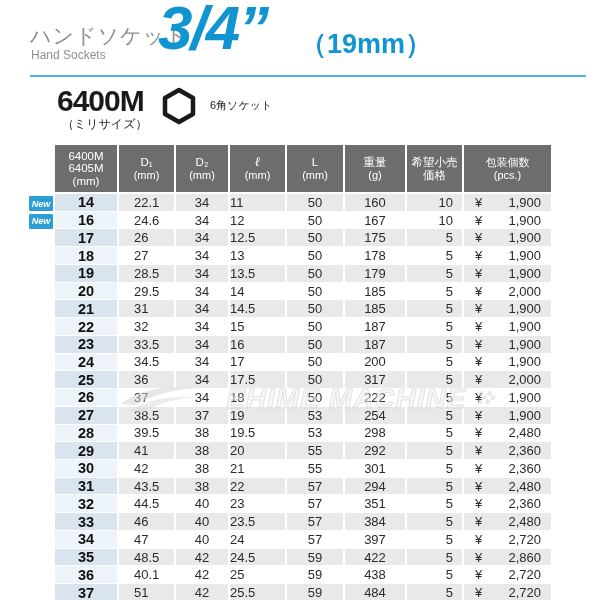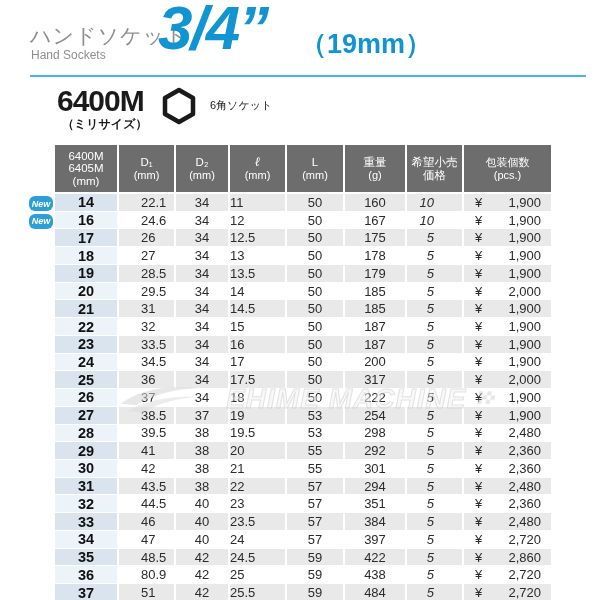--- a/index.html
+++ b/index.html
@@ -10,21 +10,21 @@
   
   .jp-title  { position:absolute; left:30px; top:22px;  font-size:21px; color:#8f8f8f; letter-spacing:1px; }
   .en-title  { position:absolute; left:31px; top:48px;  font-size:12px; color:#8f8f8f; }
   .big-size  { position:absolute; left:158px; top:-8px; font-size:62px; font-weight:bold; font-style:italic;
                color:#1095d2; letter-spacing:-2px; line-height:72px; }
   .size-mm   { position:absolute; left:300px; top:26px; font-size:27px; font-weight:bold; color:#1095d2; }
   .rule      { position:absolute; left:30px; top:75px; width:556px; height:2px; background:#45b6e0; }
 
   
   .model-big  { position:absolute; left:57px;  top:84px;  font-size:30px; font-weight:bold; color:#1a1a1a; letter-spacing:-1px; }
-  .model-note { position:absolute; left:62px;  top:116px; font-size:12px; font-weight:bold; color:#1a1a1a; }
+  .model-note { position:absolute; left:62px;  top:116px; font-size:12px; font-weight:normal; color:#1a1a1a; }
   .hex-wrap   { position:absolute; left:160px; top:87px; }
   .socket-type{ position:absolute; left:210px; top:98px; font-size:11px; color:#1a1a1a; }
 
   
   .spec-table { position:absolute; left:55px; top:145px; width:496px; }
   .grid-cols  { display:grid; grid-template-columns:64px 57px 54px 57px 58px 62px 57px 87px; }
   .thead      { height:47px; margin-bottom:2px; }
   .th { background:#6d6d6d; color:#fff; display:flex; flex-direction:column; justify-content:center;
         align-items:center; text-align:center; border-right:2px solid #fff; }
   .th:last-child { border-right:none; }
@@ -34,28 +34,28 @@
 
   .trow { position:relative; height:17.74px; }
   .td { display:flex; align-items:center; justify-content:center; font-size:13px; color:#2b2b2b;
         border-right:2px solid #fff; border-bottom:1px solid #fff; overflow:hidden; }
   .td:last-child { border-right:none; }
   .trow.odd  .td { background:#e9e9e9; }
   .trow.even .td { background:#ffffff; }
   .trow.odd  .td.model { background:#d9e4ee; }
   .trow.even .td.model { background:#ecf4fa; }
   .td.model { font-weight:bold; font-size:14.5px; color:#111; }
-  .td.d1  { justify-content:flex-start; padding-left:22px; }
+  .td.d1  { justify-content:flex-start; padding-left:15px; }
   .td.lsm { justify-content:flex-start; }
-  .td.pcs { justify-content:flex-end; padding-right:28px;font-style:italic; }
+  .td.pcs { justify-content:flex-end; padding-right:9px; }
   .td.price { justify-content:space-between; padding:0 10px 0 11px; }
 
   .new-badge { display:none; position:absolute; left:-26px; top:2px; width:24px; height:15px;
                background:#2e9fd6; color:#fff; font-size:9px; font-style:italic; font-weight:bold;
-               align-items:center; justify-content:center; border-radius:6px; }
+               align-items:center; justify-content:center; border-radius:1px; }
 
   
   .watermark { position:absolute; left:118px; top:368px; width:380px; height:62px; z-index:5;
                display:flex; align-items:center; gap:8px; opacity:.55; pointer-events:none; }
   .wm-text { display:flex; flex-direction:column; align-items:center; }
   .wm-line1 { font-size:9px; letter-spacing:1.8px; color:#c9c9c9; white-space:nowrap; }
   .wm-line2 { font-size:28px; font-weight:bold; font-style:italic; letter-spacing:1px; white-space:nowrap;
               color:#f3f3f3;margin-left:18px; -webkit-text-stroke:1px #c9c9c9; }
 </style>
 </head>
@@ -405,21 +405,21 @@
     <div class="td">422</div>
     <div class="td pcs">5</div>
     <div class="td price">
       <span class="yen">¥</span>
       <span>2,860</span>
     </div>
   </div>
         <div class="trow grid-cols even">
 
     <div class="td model">36</div>
-    <div class="td d1">80.9</div>
+    <div class="td d1">40.1</div>
     <div class="td">42</div>
     <div class="td lsm">25</div>
     <div class="td">59</div>
     <div class="td">438</div>
     <div class="td pcs">5</div>
     <div class="td price">
       <span class="yen">¥</span>
       <span>2,720</span>
     </div>
   </div>

